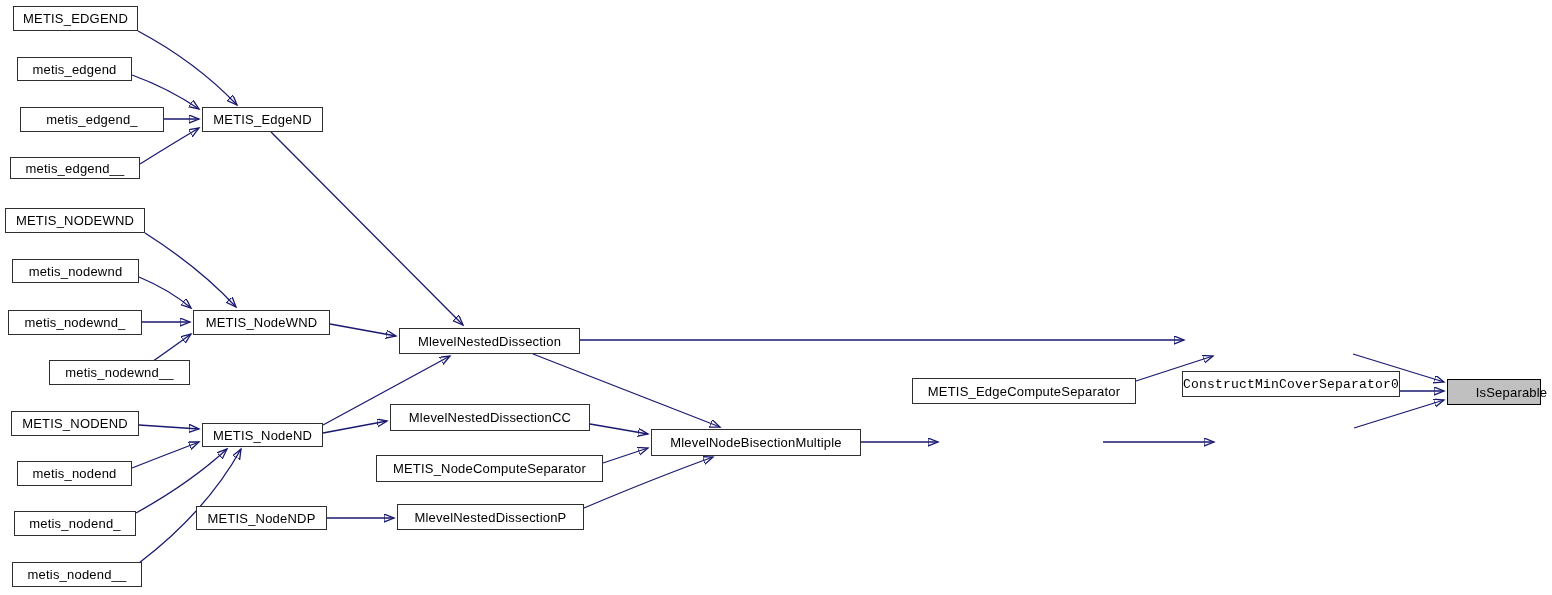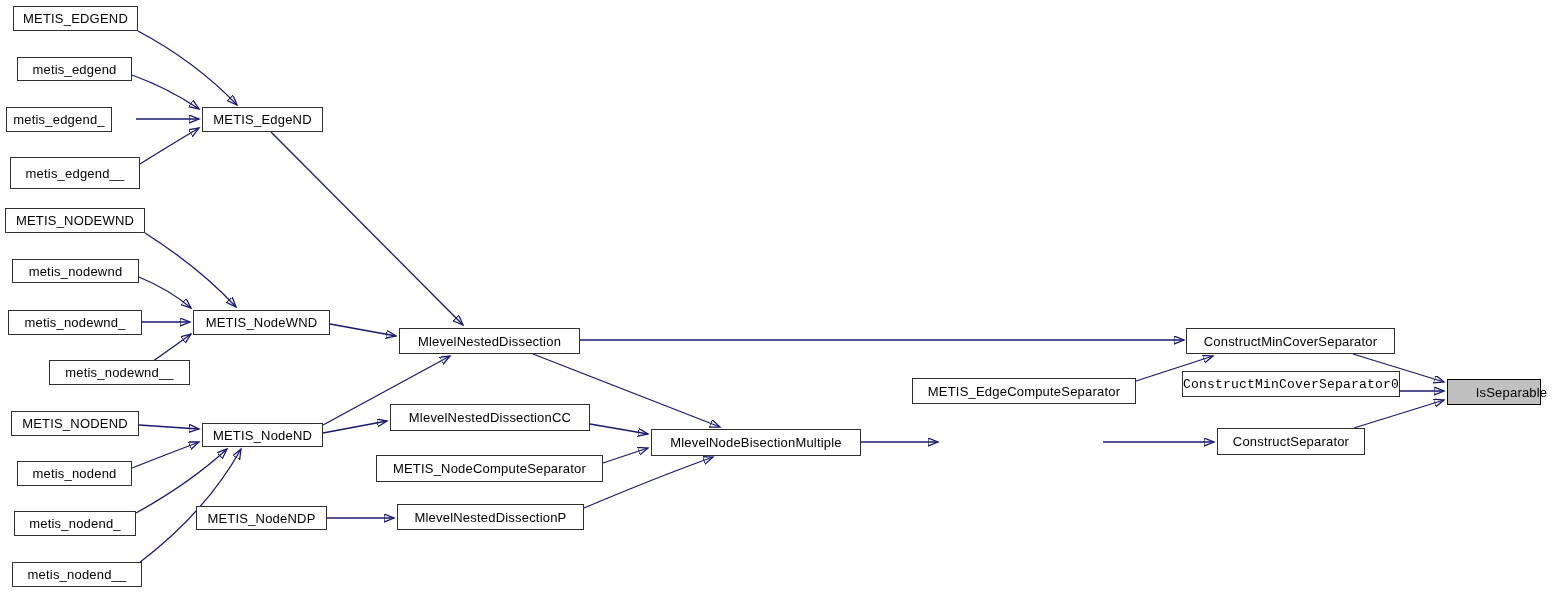--- a/index.html
+++ b/index.html
@@ -79,22 +79,22 @@
     <path d="M861,442 L938,442" marker-end="url(#arrow)"></path>
     <path d="M1103,442 L1214,442" marker-end="url(#arrow)"></path>
     <path d="M1136,381 L1213,356" marker-end="url(#arrow)"></path>
     <path d="M1353,354 L1444,382" marker-end="url(#arrow)"></path>
     <path d="M1400,391 L1444,391" marker-end="url(#arrow)"></path>
     <path d="M1354,428 L1444,400" marker-end="url(#arrow)"></path>
   </svg>
 
   <div class="node" style="left:13px; top:6px; width:125px; height:25px;">METIS_EDGEND</div>
   <div class="node" style="left:17px; top:57px; width:115px; height:24px;">metis_edgend</div>
-  <div class="node" style="left:6px; top:107px; width:106px; height:25px;">metis_edgend_</div>
-  <div class="node" style="left:10px; top:157px; width:130px; height:32px;">metis_edgend__</div>
+  <div class="node" style="left:20px; top:107px; width:144px; height:25px;">metis_edgend_</div>
+  <div class="node" style="left:10px; top:157px; width:130px; height:22px;">metis_edgend__</div>
   <div class="node" style="left:5px; top:208px; width:140px; height:25px;">METIS_NODEWND</div>
   <div class="node" style="left:12px; top:259px; width:127px; height:24px;">metis_nodewnd</div>
   <div class="node" style="left:8px; top:310px; width:134px; height:25px;">metis_nodewnd_</div>
   <div class="node" style="left:5px; top:360px; width:141px; height:25px;margin-left:44px;">metis_nodewnd__</div>
   <div class="node" style="left:11px; top:411px; width:128px; height:25px;">METIS_NODEND</div>
   <div class="node" style="left:17px; top:461px; width:115px; height:25px;">metis_nodend</div>
   <div class="node" style="left:14px; top:511px; width:122px; height:25px;">metis_nodend_</div>
   <div class="node" style="left:12px; top:562px; width:130px; height:25px;">metis_nodend__</div>
 
   <div class="node" style="left:202px; top:107px; width:121px; height:25px;">METIS_EdgeND</div>
@@ -104,19 +104,17 @@
 
   <div class="node" style="left:399px; top:328px; width:181px; height:26px;">MlevelNestedDissection</div>
   <div class="node" style="left:390px; top:404px; width:200px; height:27px;">MlevelNestedDissectionCC</div>
   <div class="node" style="left:376px; top:455px; width:227px; height:27px;">METIS_NodeComputeSeparator</div>
   <div class="node" style="left:397px; top:504px; width:187px; height:26px;">MlevelNestedDissectionP</div>
 
   <div class="node" style="left:651px; top:429px; width:210px; height:27px;">MlevelNodeBisectionMultiple</div>
 
   <div class="node" style="left:912px; top:378px; width:224px; height:26px;">METIS_EdgeComputeSeparator</div>
 
-  <div class="node" style="left:1186px; top:328px; width:209px; height:26px;">ConstructMinCoverSeparator</div>
   <div class="node" style="left:1182px; top:371px; width:218px; height:26px;font-family:Liberation Mono, monospace;">ConstructMinCoverSeparator0</div>
-  <div class="node" style="left:1217px; top:428px; width:148px; height:27px;">ConstructSeparator</div>
 
   <div class="node focus" style="left:1447px; top:379px; width:94px; height:26px;">IsSeparable</div>
 
 </div>
 
 </body></html>

